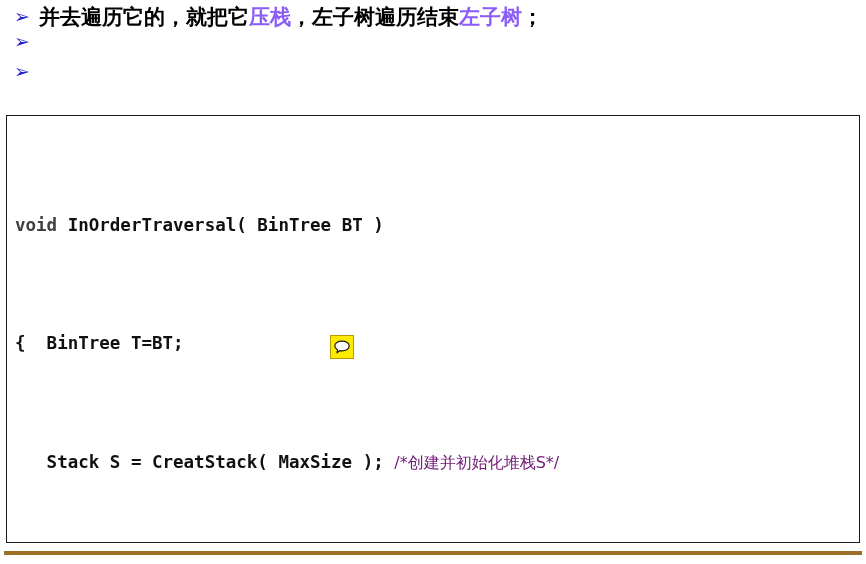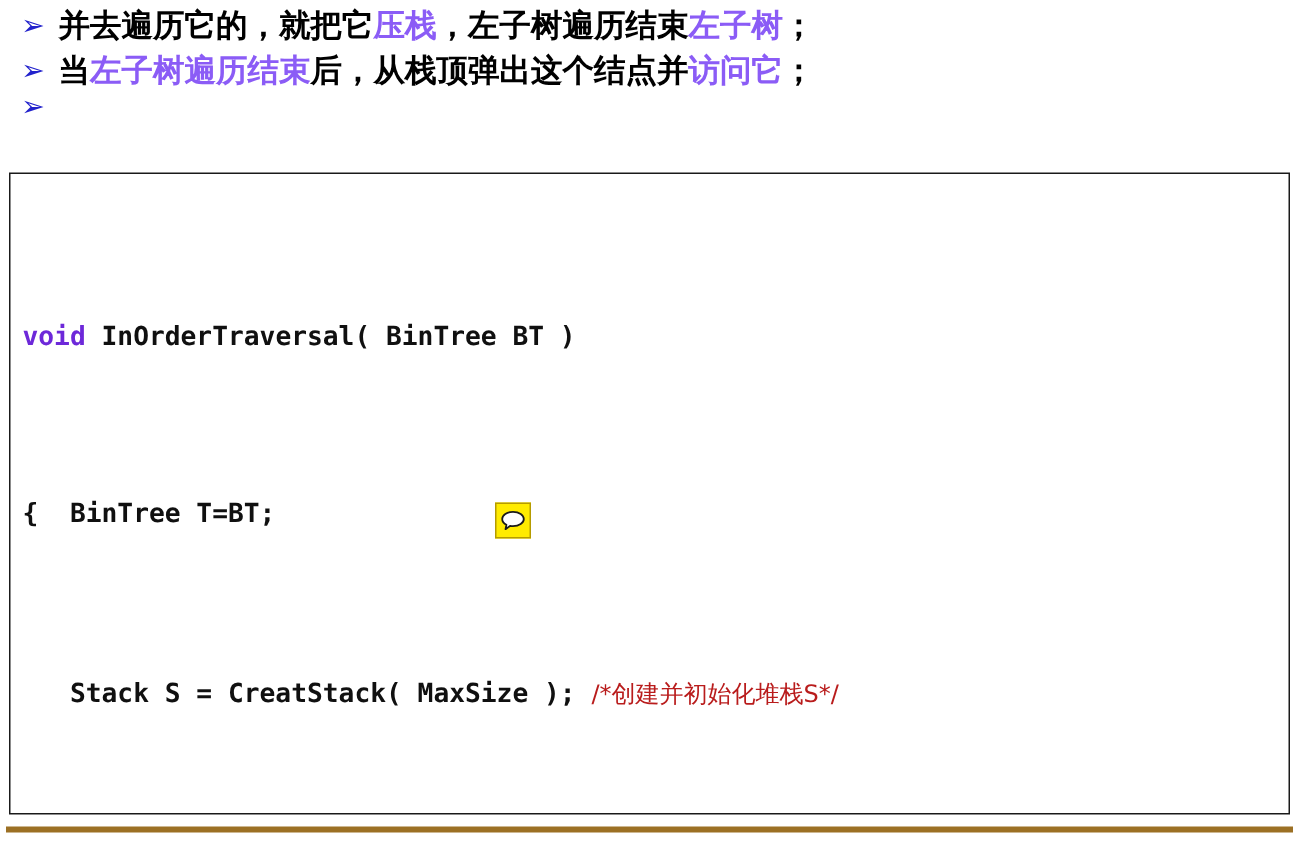--- a/index.html
+++ b/index.html
@@ -72,24 +72,24 @@
     color: #101010;
     white-space: pre;
     position: relative;
   }
   .code-line {
     height: 29.6px;
     white-space: pre;
     position: relative;
   }
   .kw {
-    color: #6d28d9;
+    color: #404040;
   }
   .cmt {
-    color: #b91c1c;
+    color: #701a75;
     font-family: "DejaVu Sans", "Liberation Sans", sans-serif;
     font-size: 16px;
     font-weight: 400;
   }
 
   
   .comment-icon {
     position: absolute;
     left: 330px;
     top: 335px;
@@ -122,23 +122,20 @@
 
 <div class="bullet-list">
   <div class="bullet-row">
     <span class="bullet-marker">➢</span>
     <span class="bullet-text">
       <span>并去遍历它的，就把它</span><span class="hl">压栈</span><span>，左子树遍历结束</span><span class="hl">左子树</span><span>；</span>
     </span>
   </div>
   <div class="bullet-row">
     <span class="bullet-marker">➢</span>
-    <span class="bullet-text">
-      <span>当</span><span class="hl">左子树遍历结束</span><span>后，从栈顶弹出这个结点并</span><span class="hl">访问它</span><span>；</span>
-    </span>
   </div>
   <div class="bullet-row">
     <span class="bullet-marker">➢</span>
   </div>
 </div>
 
 <div class="code-box">
   <div class="code-inner">
 
     <div class="code-line"><span class="kw">void</span><span> InOrderTraversal( BinTree BT )</span></div>

